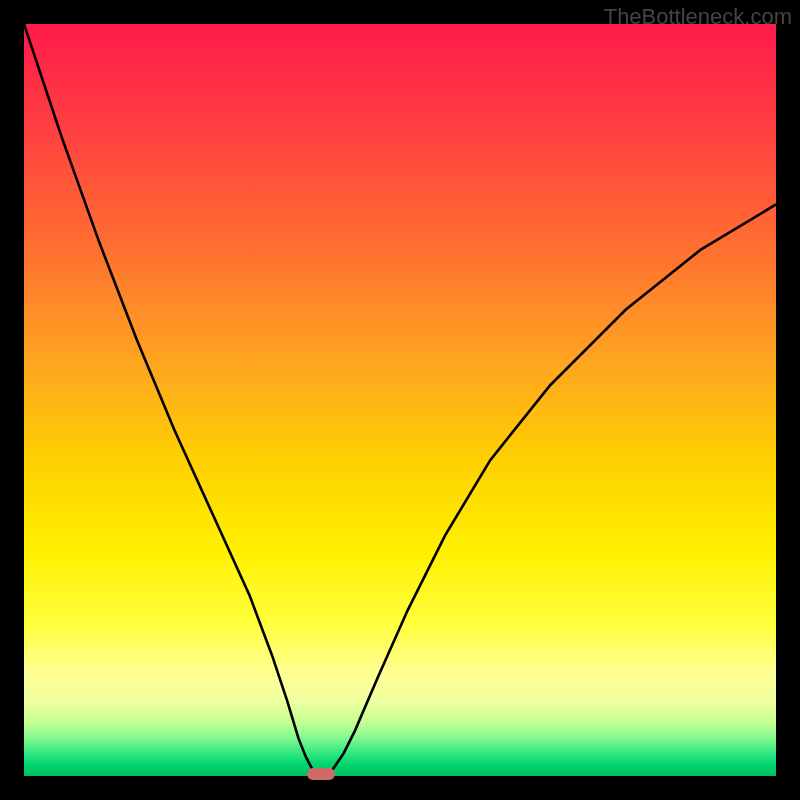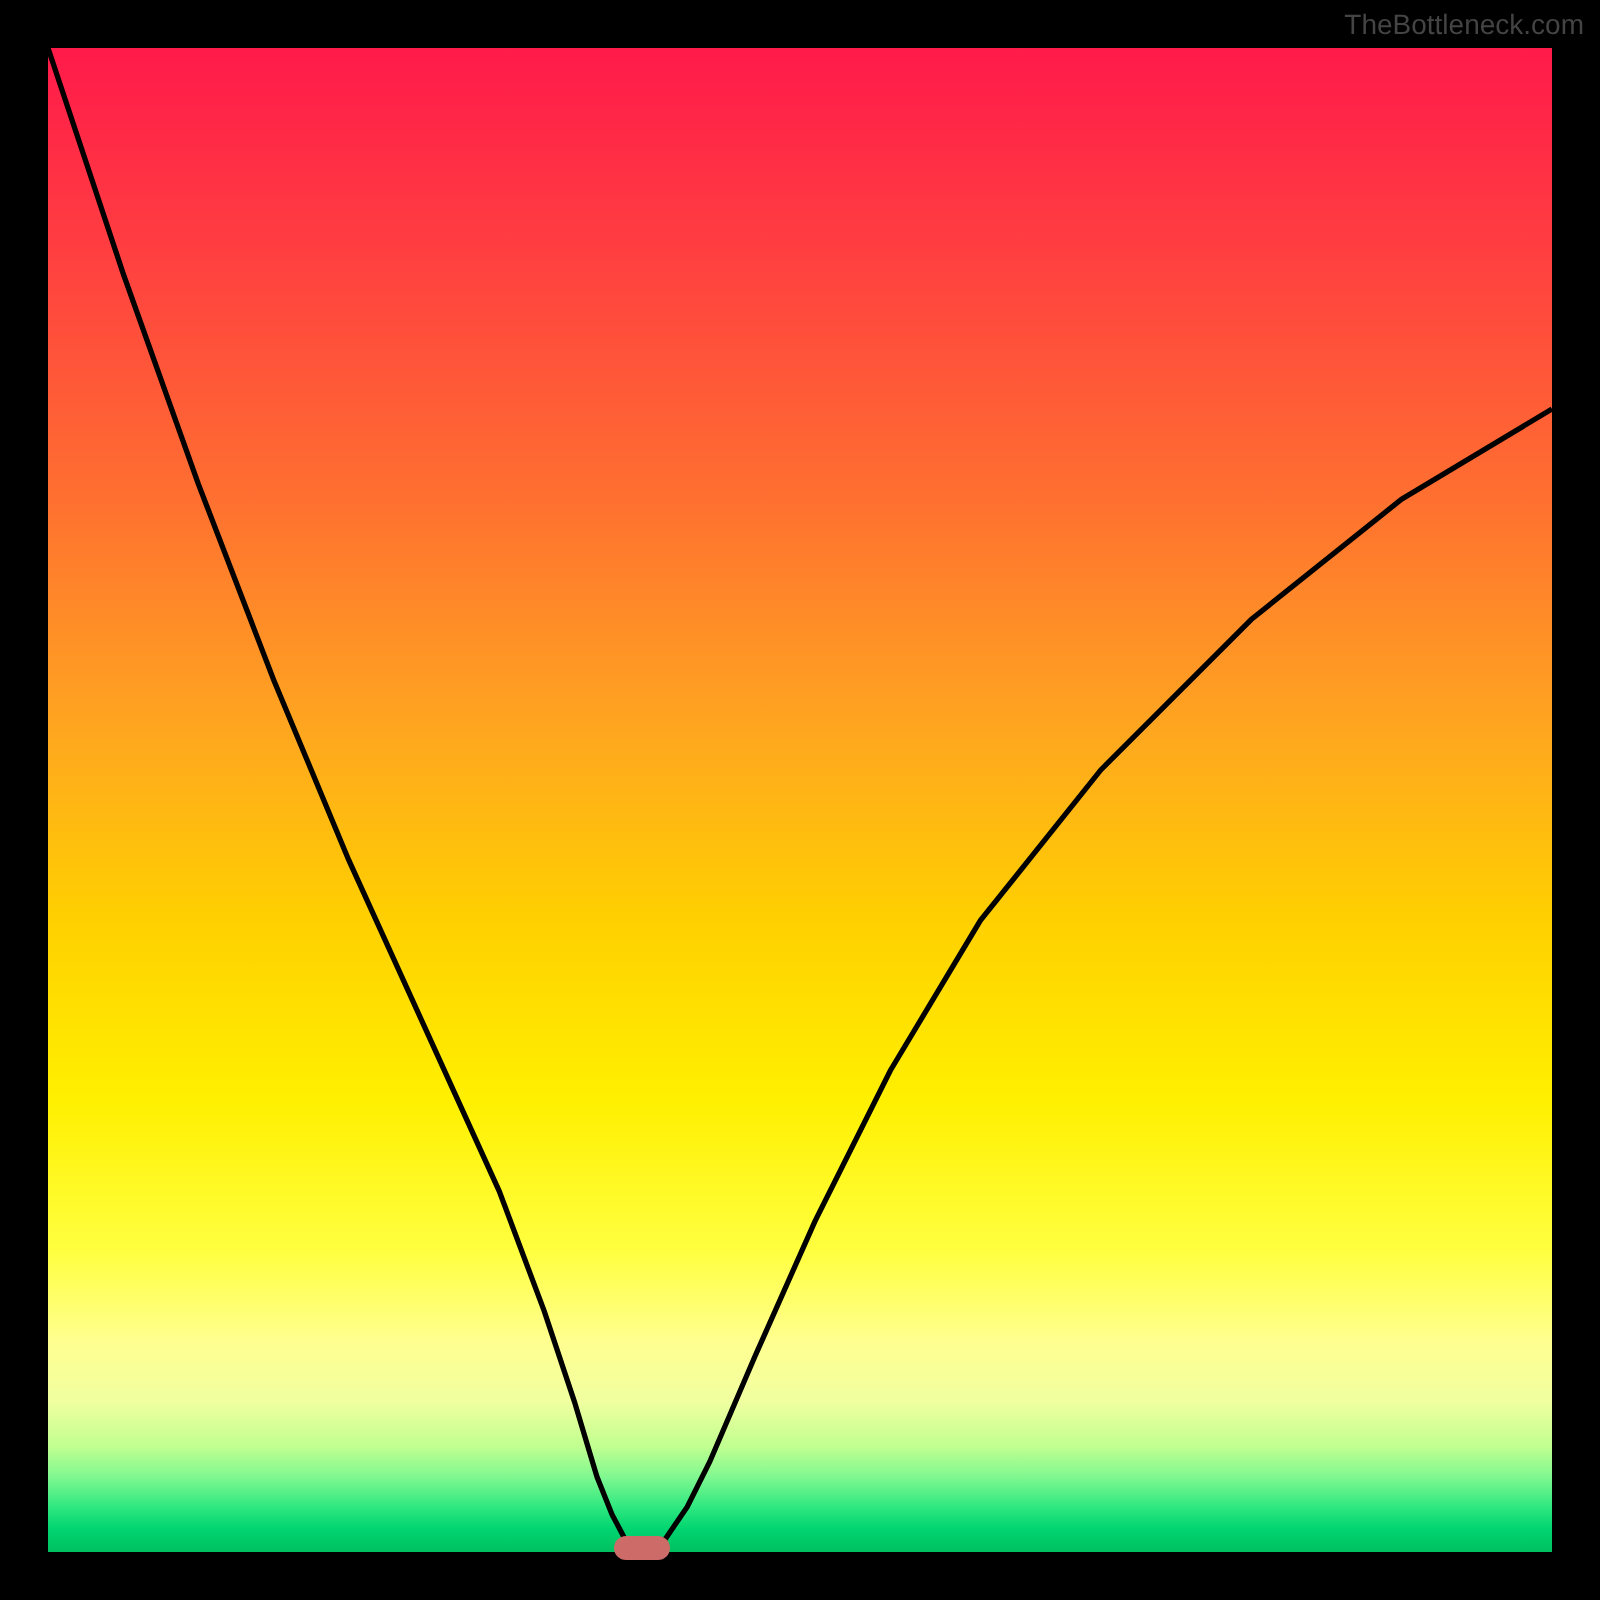--- a/index.html
+++ b/index.html
@@ -40,21 +40,21 @@
       #30e880 97%,
       #00d470 98.5%,
       #00c060 100%
     );
   }
   .watermark {
     position: absolute;
     top: 4px;
     right: 8px;
     color: #444;
-    font-size: 14px;
+    font-size: 22px;
     font-weight: 500;
   }
   svg.curve {
     position: absolute;
     left: 0;
     top: 0;
     width: 100%;
     height: 100%;
   }
   .marker {

